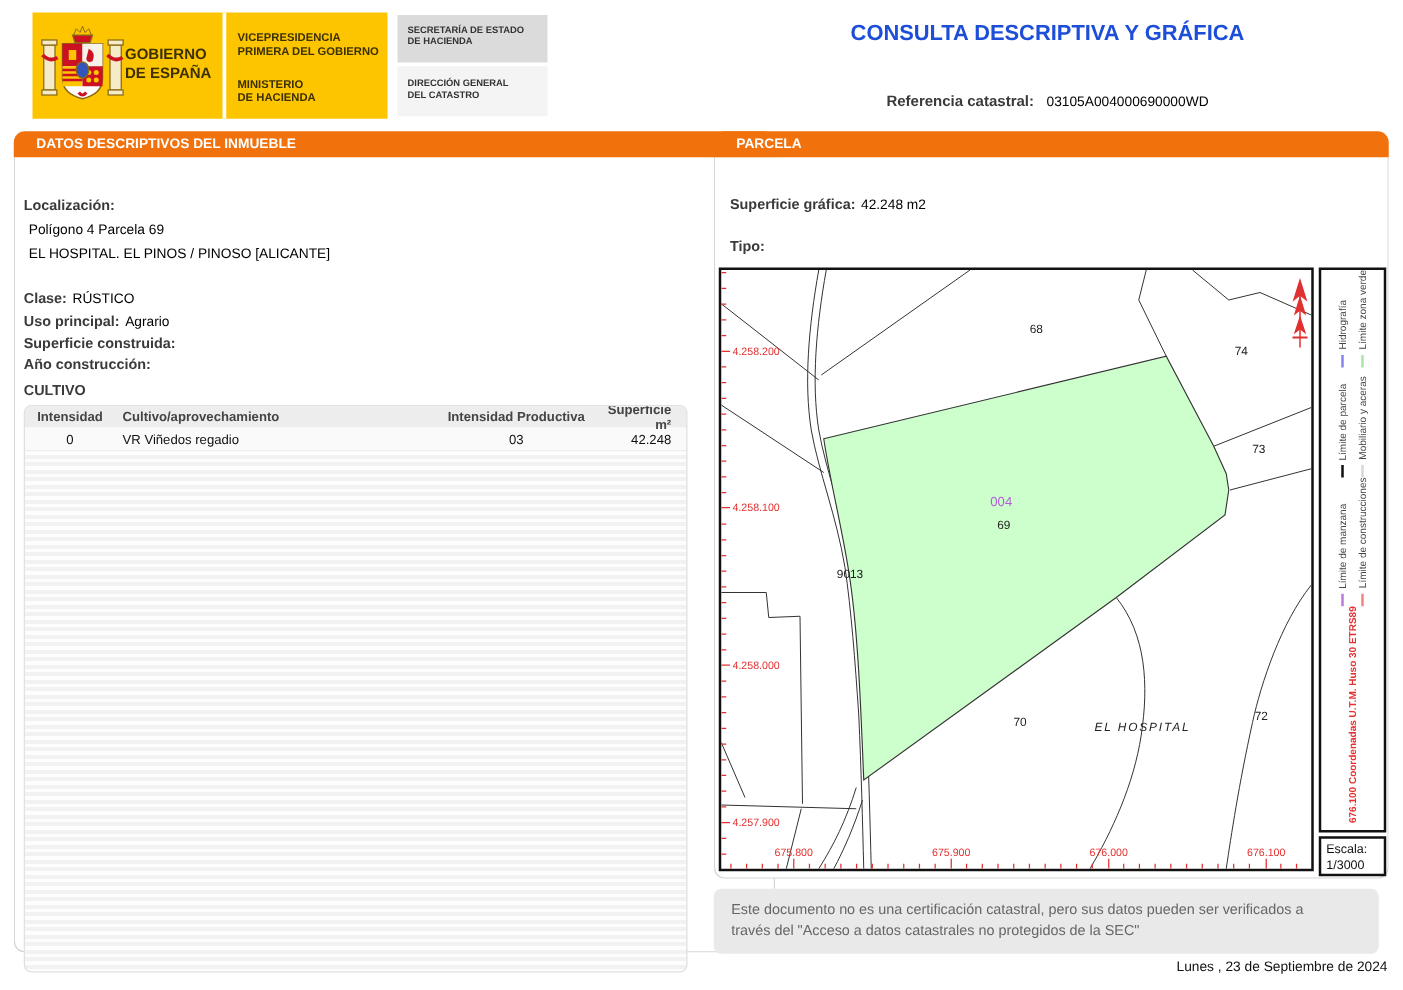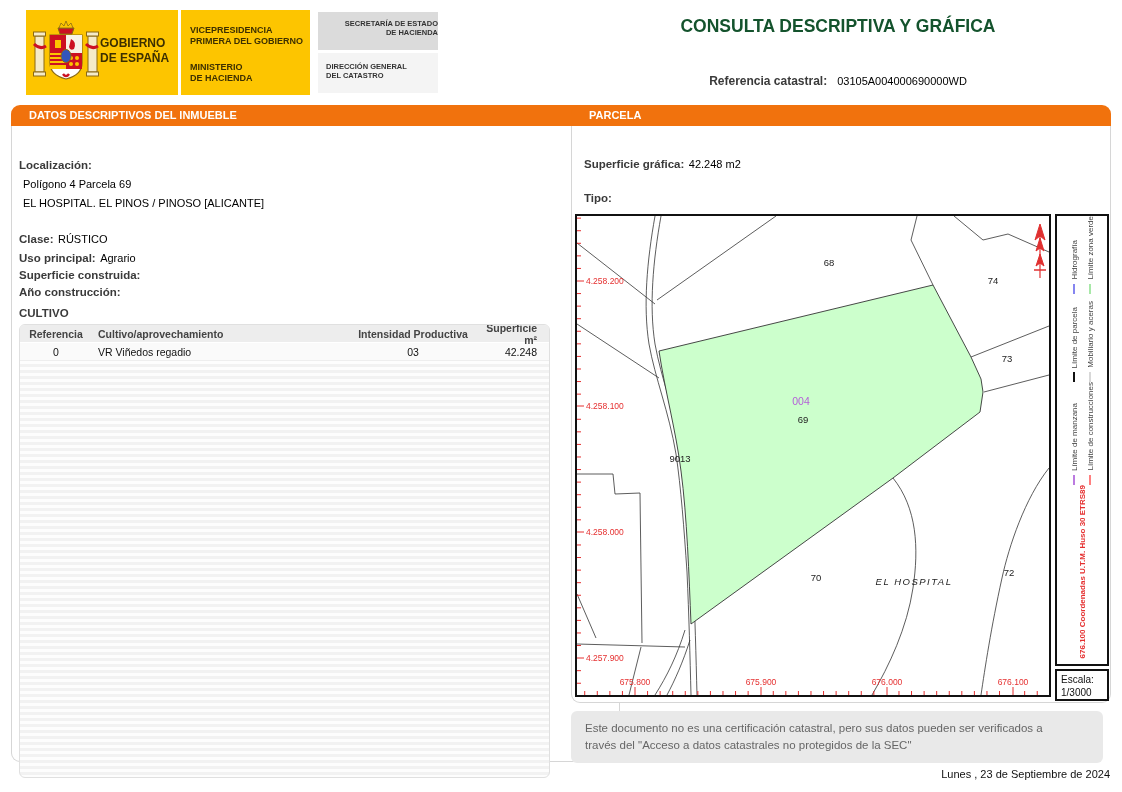--- a/index.html
+++ b/index.html
@@ -5,25 +5,25 @@
   html,body{margin:0;padding:0;background:#fff;}
   body{width:1122px;height:792px;position:relative;font-family:"Liberation Sans",sans-serif;color:#000;overflow:hidden;}
   .abs{position:absolute;}
 
   
   .logo-yellow{left:26px;top:10px;width:284px;height:85px;background:#FDC500;}
   .gob-text{position:absolute;left:74px;top:26px;font-weight:bold;font-size:12px;line-height:15px;color:#3d3000;}
   .logo-divider{position:absolute;left:152px;top:0;width:3px;height:85px;background:#fff;}
   .vice-text{position:absolute;left:164px;top:15px;font-weight:bold;font-size:9px;line-height:11px;color:#3d3000;}
   .mini-text{position:absolute;left:164px;top:52px;font-weight:bold;font-size:9px;line-height:11px;color:#3d3000;}
-  .box-secretaria{left:318px;top:12px;width:120px;height:38px;background:#DBDBDB;font-weight:bold;font-size:7.5px;line-height:9px;color:#333;padding:7px 0 0 8px;box-sizing:border-box;text-align:right;}
+  .box-secretaria{left:318px;top:12px;width:120px;height:38px;background:#DBDBDB;font-weight:bold;font-size:7.5px;line-height:9px;color:#333;padding:7px 0 0 8px;box-sizing:border-box;}
   .box-direccion{left:318px;top:53px;width:120px;height:40px;background:#F4F4F4;font-weight:bold;font-size:7.5px;line-height:9px;color:#333;padding:9px 0 0 8px;box-sizing:border-box;}
 
   .title-block{left:560px;top:12px;width:556px;text-align:center;}
-  .title-line{font-weight:bold;font-size:17.5px;line-height:28px;color:#14532d;}
+  .title-line{font-weight:bold;font-size:17.5px;line-height:28px;color:#1d4ed8;}
   .ref-row{left:560px;top:74px;width:556px;text-align:center;font-size:11.5px;}
   .ref-label{font-weight:bold;color:#3a3a3a;margin-right:10px;font-size:12px;}
 
   
   .panel{box-sizing:border-box;}
   .panel-header{height:21px;background:#F1720D;border-radius:9px 9px 0 0;color:#fff;font-weight:bold;font-size:11px;line-height:21px;padding-left:18px;}
   .panel-body{border:1px solid #D6D6D6;border-top:none;border-radius:0 0 9px 9px;background:#fff;position:relative;}
   .panel-left{left:11px;top:105px;width:609px;}
   .panel-left .panel-body{height:635px;}
   .panel-right{left:571px;top:105px;width:540px;}
@@ -153,21 +153,21 @@
       <span class="val"></span>
     </div>
     <div class="row-abs" style="left:7px;top:156px;">
       <span class="lbl">Año construcción:</span>
       <span class="val"></span>
     </div>
 
     <div class="row-abs lbl" style="left:7px;top:181px;font-size:11.5px;">CULTIVO</div>
     <div class="cultivo-table" id="cultivo-table">
         <div class="t-row t-head">
-          <span class="c1">Referencia</span>
+          <span class="c1">Intensidad</span>
           <span class="c2">Cultivo/aprovechamiento</span>
           <span class="c3">Intensidad Productiva</span>
           <span class="c4">Superficie m²</span>
         </div>
         <div class="t-row t-data">
           <span class="c1">0</span>
           <span class="c2">VR Viñedos regadio</span>
           <span class="c3">03</span>
           <span class="c4">42.248</span>
         </div>

